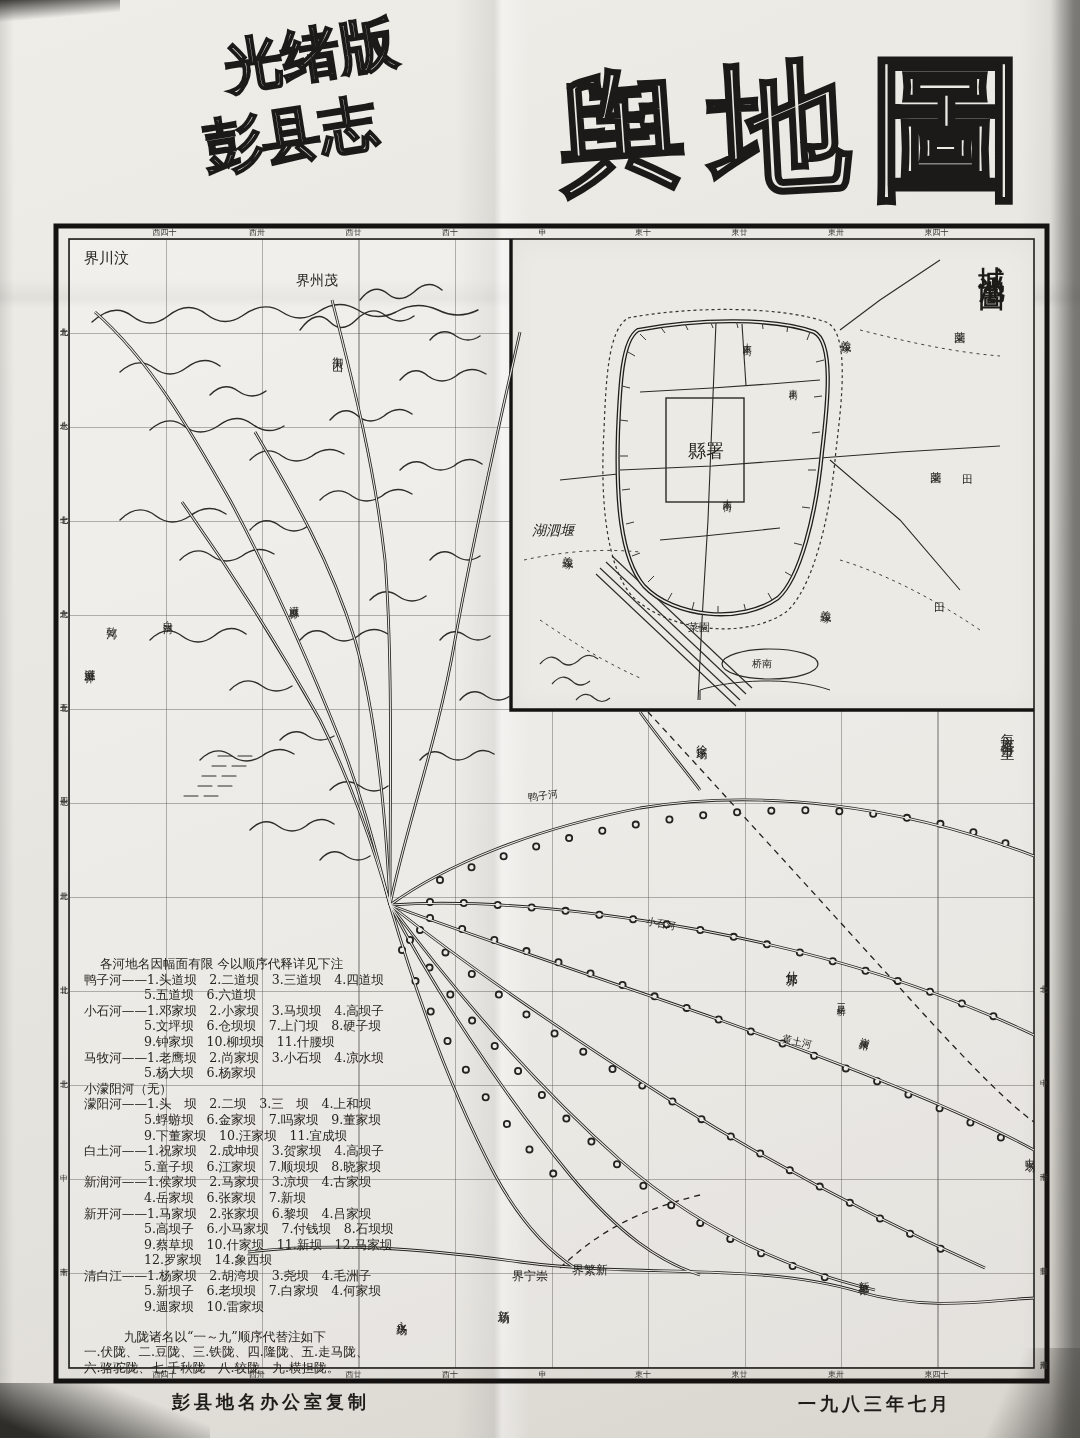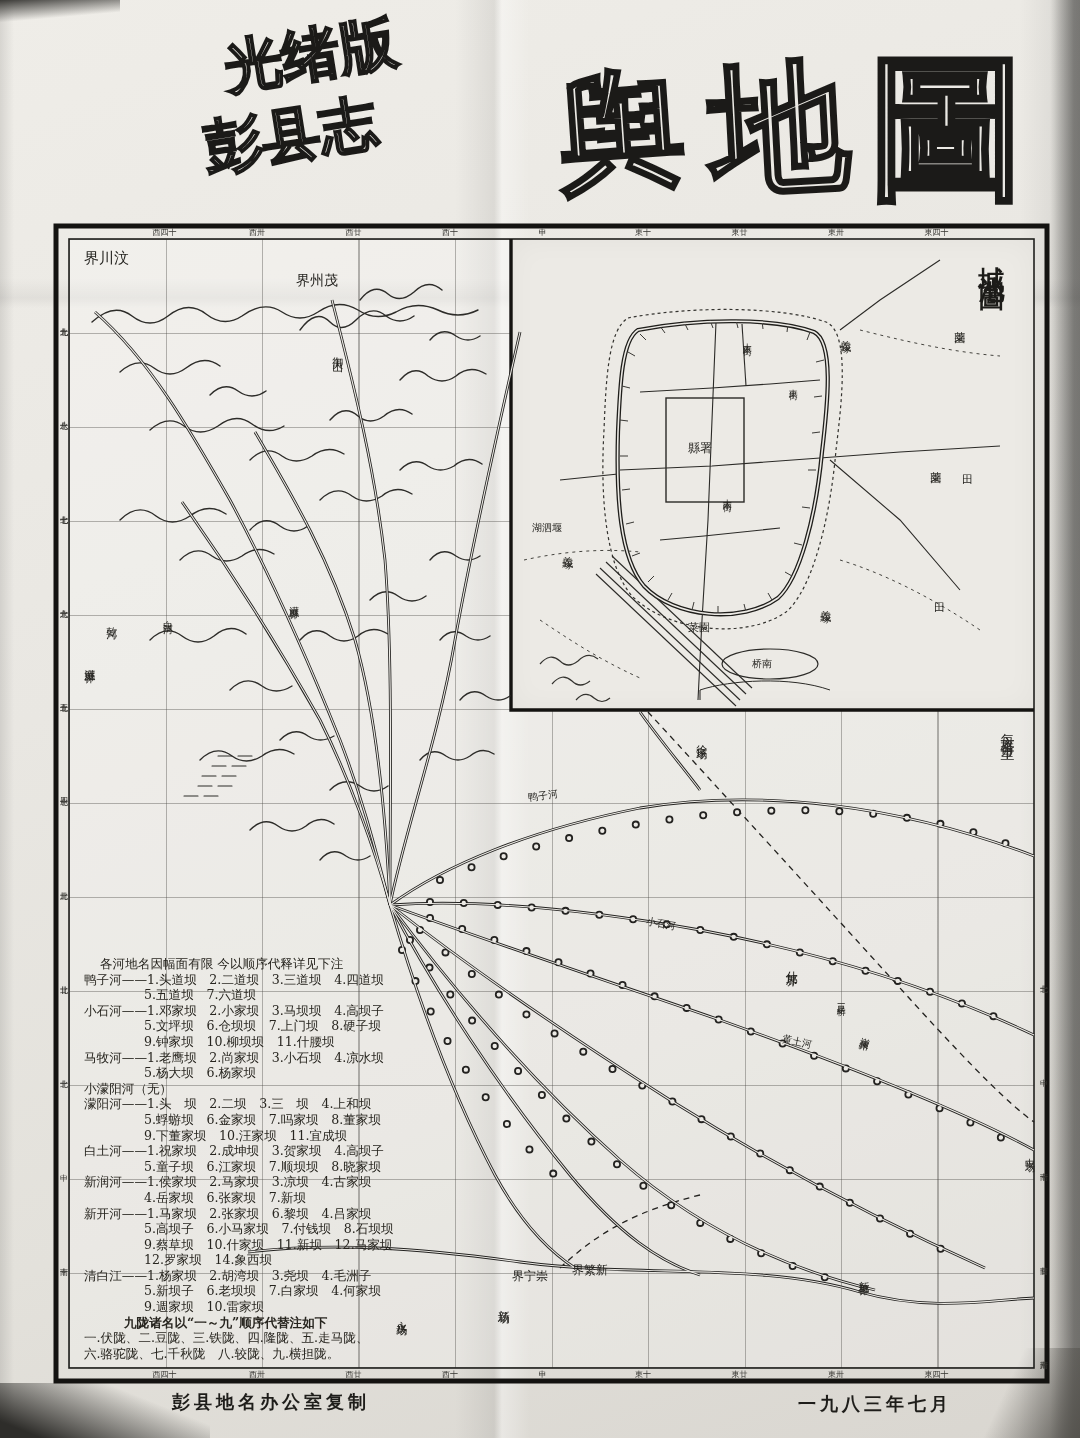--- a/index.html
+++ b/index.html
@@ -35,21 +35,21 @@
   .tick{position:absolute;font-size:8px;color:#33322e;white-space:nowrap;font-family:"DejaVu Sans",sans-serif;}
   .tick.vt{writing-mode:vertical-rl;text-orientation:upright;}
   .inset-title{font-size:26px;font-weight:bold;letter-spacing:10px;color:#1d1c19;}
   .scale-note{font-size:14px;letter-spacing:3px;color:#2a2926;}
   
   .legend{position:absolute;left:84px;top:956px;width:360px;color:#27251f;
     font-family:"DejaVu Serif","DejaVu Sans",serif;font-size:12.6px;line-height:15.6px;}
   .legend .ln{white-space:pre;}
   .legend .i1{padding-left:16px;}
   .legend .cont{padding-left:60px;}
-  .legend .nineh{padding-left:40px;font-weight:bold;}
+  .legend .nineh{padding-left:40px;margin-top:14px;}
   .footer{position:absolute;color:#1e1d1a;font-size:18px;font-weight:bold;letter-spacing:4px;
     font-family:"DejaVu Serif","DejaVu Sans",serif;}
 </style>
 <style>
 .rivers path{stroke:#232220;stroke-width:2.8;fill:none;}
 .rivers-inner path{stroke:#eceae5;stroke-width:1.1;fill:none;}
 .wall path{stroke:#1f1e1b;stroke-width:4.2;fill:none;}
 .wall-inner path{stroke:#eceae5;stroke-width:1.6;fill:none;}
 .dots path{stroke:#232220;stroke-width:8;fill:none;stroke-linecap:round;stroke-dasharray:0 34;}
 .dots-inner path{stroke:#eceae5;stroke-width:4.4;fill:none;stroke-linecap:round;stroke-dasharray:0 34;}</style></head>
@@ -259,33 +259,33 @@
       <span class="tick vt" style="left: 1037px; top: 978px;">北十</span>
       <span class="tick vt" style="left: 1037px; top: 1072px;">申</span>
       <span class="tick vt" style="left: 1037px; top: 1166px;">南十</span>
       <span class="tick vt" style="left: 1037px; top: 1260px;">南廿</span>
       <span class="tick vt" style="left: 1037px; top: 1354px;">南卅</span>
     </div>
 
   <div class="lbl v inset-title" style="left:976px;top:246px;">城池圖</div>
   <div class="lbl v scale-note" style="left:1000px;top:722px;">每方格方十里</div>
 
-  <div class="lbl" style="left:688px;top:442px;font-size:12px;">縣署</div>
+  <div class="lbl" style="left:688px;top:442px;font-size:18px;font-family:Liberation Mono, monospace;">縣署</div>
   <div class="lbl v" style="left:742px;top:336px;font-size:9px;">大東街</div>
   <div class="lbl v" style="left:788px;top:382px;font-size:9px;">東街</div>
   <div class="lbl v" style="left:722px;top:492px;font-size:9px;">大南街</div>
   <div class="lbl v" style="left:952px;top:322px;font-size:11px;">菜園</div>
   <div class="lbl v" style="left:928px;top:462px;font-size:11px;">菜園</div>
   <div class="lbl" style="left:688px;top:622px;font-size:11px;">菜園</div>
   <div class="lbl v" style="left:838px;top:332px;font-size:11px;">義塚</div>
   <div class="lbl v" style="left:818px;top:602px;font-size:11px;">義塚</div>
   <div class="lbl v" style="left:560px;top:548px;font-size:11px;">義塚</div>
   <div class="lbl" style="left:962px;top:474px;font-size:11px;">田</div>
   <div class="lbl" style="left:934px;top:602px;font-size:11px;">田</div>
-  <div class="lbl" style="left:532px;top:522px;font-size:10px;">湖泗堰</div>
+  <div class="lbl" style="left:532px;top:522px;font-size:14px;font-style:italic;">湖泗堰</div>
   <div class="lbl" style="left:752px;top:658px;font-size:10px;">桥南</div>
 
   <div class="lbl" style="left:84px;top:250px;font-size:15px;">界川汶</div>
   <div class="lbl" style="left:296px;top:272px;font-size:14px;">界州茂</div>
   <div class="lbl v" style="left:330px;top:348px;font-size:11px;">御天山</div>
   <div class="lbl v" style="left:104px;top:618px;font-size:11px;">乾河</div>
   <div class="lbl v" style="left:82px;top:660px;font-size:11px;">灌縣界</div>
   <div class="lbl v" style="left:162px;top:612px;font-size:10px;">白水河</div>
   <div class="lbl v" style="left:288px;top:598px;font-size:10px;">灌縣界</div>
   <div class="lbl" style="left:528px;top:790px;font-size:10px;transform:rotate(-8deg);">鸭子河</div>
@@ -298,29 +298,29 @@
   <div class="lbl v" style="left:1024px;top:1150px;font-size:10px;">中兴场</div>
   <div class="lbl v" style="left:856px;top:1272px;font-size:11px;">新都界</div>
   <div class="lbl" style="left:512px;top:1270px;font-size:12px;">界宁崇</div>
   <div class="lbl" style="left:572px;top:1264px;font-size:12px;">界繁新</div>
   <div class="lbl v" style="left:496px;top:1300px;font-size:12px;">新场</div>
   <div class="lbl v" style="left:394px;top:1312px;font-size:11px;">永兴场</div>
 
   <div class="legend">
     <div class="ln i1">各河地名因幅面有限 今以顺序代释详见下注</div>
     <div class="ln">鸭子河——1.头道坝　2.二道坝　3.三道坝　4.四道坝</div>
-    <div class="ln cont">5.五道坝　7.六道坝</div>
+    <div class="ln cont">5.五道坝　6.六道坝</div>
     <div class="ln">小石河——1.邓家坝　2.小家坝　3.马坝坝　4.高坝子</div>
     <div class="ln cont">5.文坪坝　6.仓坝坝　7.上门坝　8.硬子坝</div>
     <div class="ln cont">9.钟家坝　10.柳坝坝　11.什腰坝</div>
     <div class="ln">马牧河——1.老鹰坝　2.尚家坝　3.小石坝　4.凉水坝</div>
     <div class="ln cont">5.杨大坝　6.杨家坝</div>
     <div class="ln">小濛阳河（无）</div>
     <div class="ln">濛阳河——1.头　坝　2.二坝　3.三　坝　4.上和坝</div>
-    <div class="ln cont">5.蜉蝣坝　6.金家坝　7.吗家坝　8.董家坝</div>
+    <div class="ln cont">5.蜉蝣坝　6.金家坝　7.吗家坝　9.董家坝</div>
     <div class="ln cont">9.下董家坝　10.汪家坝　11.宜成坝</div>
     <div class="ln">白土河——1.祝家坝　2.成坤坝　3.贺家坝　4.高坝子</div>
     <div class="ln cont">5.童子坝　6.江家坝　7.顺坝坝　8.晓家坝</div>
     <div class="ln">新润河——1.侯家坝　2.马家坝　3.凉坝　4.古家坝</div>
     <div class="ln cont">4.岳家坝　6.张家坝　7.新坝</div>
     <div class="ln">新开河——1.马家坝　2.张家坝　6.黎坝　4.吕家坝</div>
     <div class="ln cont">5.高坝子　6.小马家坝　7.付钱坝　8.石坝坝</div>
     <div class="ln cont">9.蔡草坝　10.什家坝　11.新坝　12.马家坝</div>
     <div class="ln cont">12.罗家坝　14.象西坝</div>
     <div class="ln">清白江——1.杨家坝　2.胡湾坝　3.尧坝　4.毛洲子</div>

